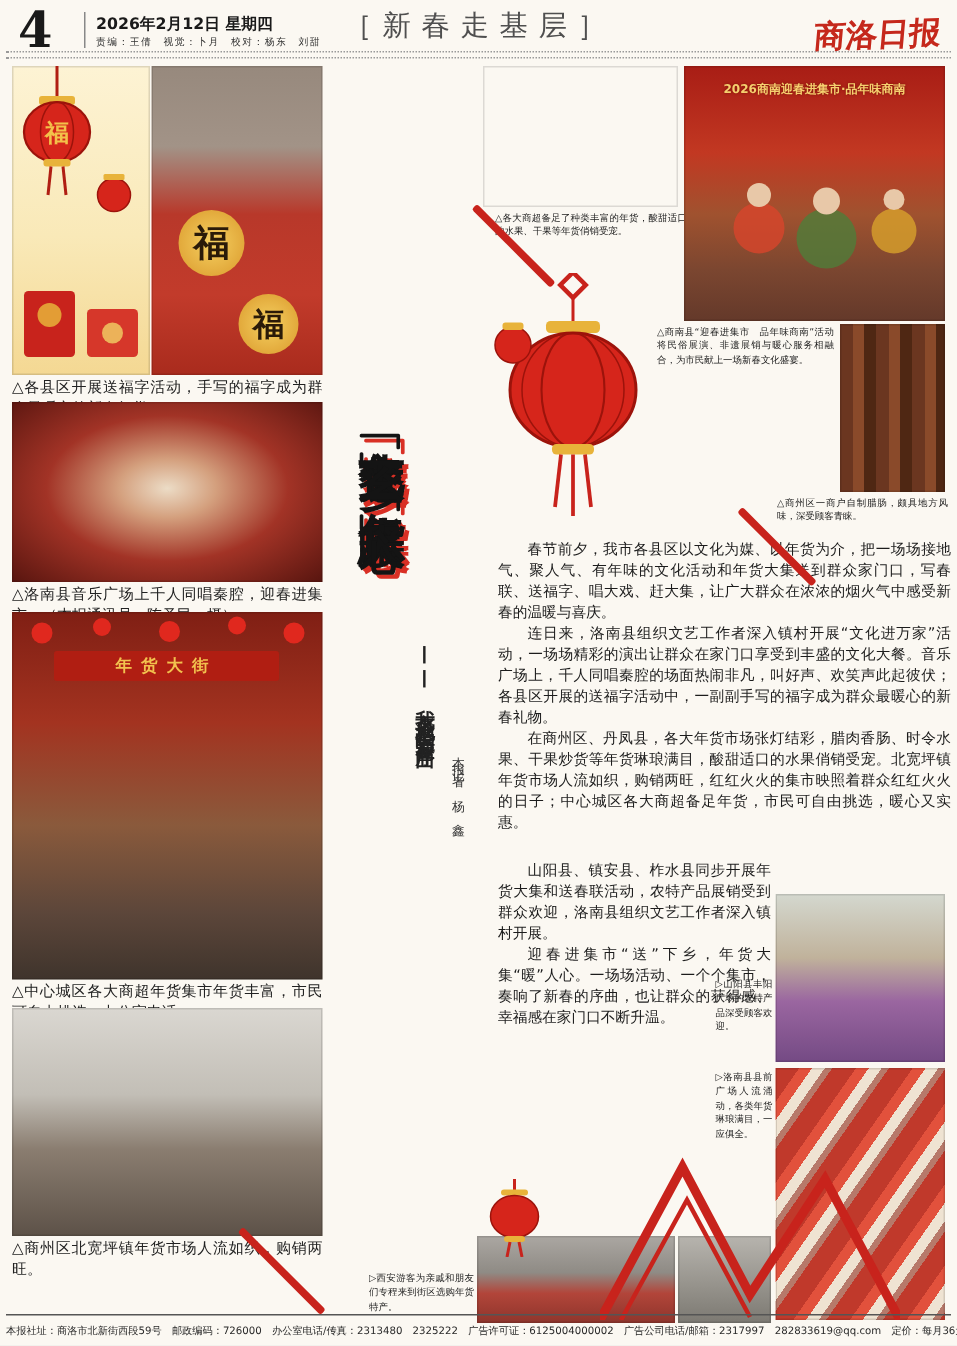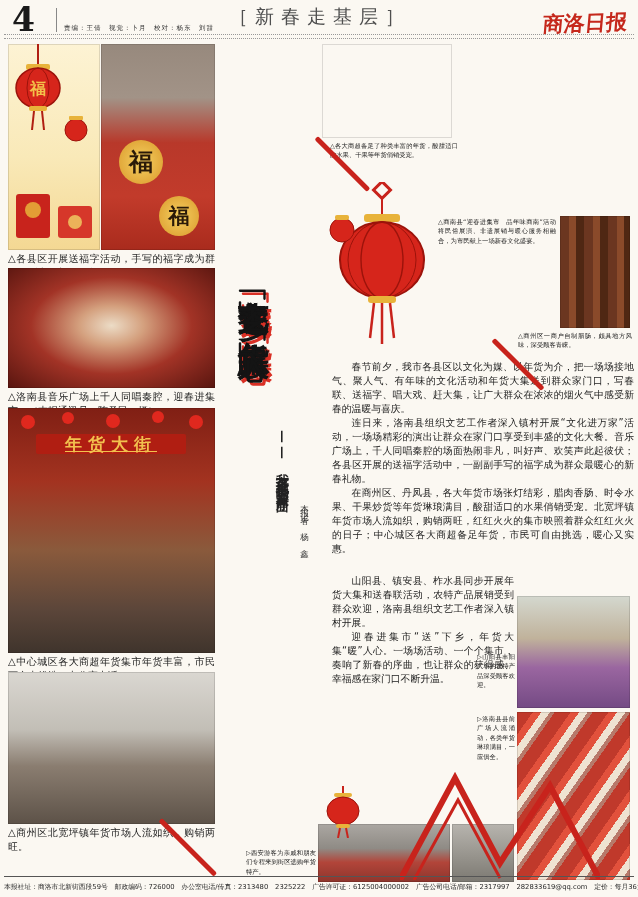--- a/index.html
+++ b/index.html
@@ -57,20 +57,21 @@
   .footrule{border-top:1px solid #555;}
   .foot{font-size:6.8px;color:#2a2a2a;white-space:nowrap;}
 </style>
 </head>
 <body>
 
 <div id="page">
 
   <div class="abs pagenum" style="left:12px;top:0px;">4</div>
   <div class="abs" style="left:56px;top:8px;width:1px;height:24px;background:#888;"></div>
+  <div class="abs date" style="left:64px;top:9px;width:170px;">2026年2月12日 星期四</div>
   <div class="abs credits" style="left:64px;top:24px;width:190px;">责编：王倩　视觉：卜月　校对：杨东　刘甜</div>
   <div class="abs coltitle" style="left:175px;top:4px;width:290px;">［新春走基层］</div>
   <div class="abs masthead" style="left:543px;top:9px;width:92px;">商洛日报</div>
   <div class="abs dotline" style="left:4px;top:34px;width:630px;"></div>
 
   <div class="abs photo ph-illus" style="left:8px;top:44px;width:92px;height:206px;">
     <svg width="92" height="206">
       <line x1="30" y1="0" x2="30" y2="22" stroke="#b01e12" stroke-width="2"></line>
       <rect x="18" y="20" width="24" height="6" rx="2" fill="#e8b33a"></rect>
       <ellipse cx="30" cy="44" rx="22" ry="20" fill="#d6251b" stroke="#9c130b" stroke-width="1.5"></ellipse>
@@ -90,41 +91,52 @@
   <div class="abs photo ph-fucarpet" style="left:101px;top:44px;width:114px;height:206px;">
     <div class="fucircle abs" style="left:18px;top:96px;width:44px;height:44px;font-size:24px;">福</div>
     <div class="fucircle abs" style="left:58px;top:152px;width:40px;height:40px;font-size:21px;">福</div>
   </div>
   <div class="abs cap" style="left:8px;top:252px;width:207px;">△各县区开展送福字活动，手写的福字成为群众最暖心的新春年货。</div>
 
   <div class="abs photo ph-opera" style="left:8px;top:268px;width:207px;height:120px;"></div>
   <div class="abs cap" style="left:8px;top:390px;width:207px;"><span>△洛南县音乐广场上千人同唱秦腔，迎春进集市。</span><span>（本报通讯员　陈圣民　摄）</span></div>
 
   <div class="abs photo ph-street" style="left:8px;top:408px;width:207px;height:245px;">
-    <div class="signred abs" style="left:28px;top:26px;width:150px;height:20px;font-size:17px;line-height:20px;letter-spacing:6px;text-decoration:underline;">年货大街</div>
+    <div class="signred abs" style="left:28px;top:26px;width:150px;height:20px;font-size:11px;line-height:20px;letter-spacing:6px;">年货大街</div>
     <svg class="abs" style="left:0;top:0;" width="207" height="26">
       <circle cx="20" cy="14" r="7" fill="#e0281e"></circle>
         <circle cx="60" cy="10" r="6" fill="#e0281e"></circle>
       <circle cx="105" cy="13" r="7" fill="#e0281e"></circle>
         <circle cx="150" cy="9" r="6" fill="#e0281e"></circle>
       <circle cx="188" cy="14" r="7" fill="#e0281e"></circle>
     </svg>
   </div>
   <div class="abs cap" style="left:8px;top:655px;width:207px;">△中心城区各大商超年货集市年货丰富，市民可自由挑选，办公室电话。</div>
 
   <div class="abs photo ph-canopy" style="left:8px;top:672px;width:207px;height:152px;"></div>
   <div class="abs cap" style="left:8px;top:826px;width:207px;">△商州区北宽坪镇年货市场人流如织，购销两旺。</div>
 
   <div class="abs vert h-title" style="left:216px;top:276px;width:54px;height:472px;">文化大餐「送」下乡　年货大集「暖」人心</div>
   <div class="abs vert h-sub" style="left:271px;top:430px;width:20px;height:232px;">——我市各地奏响新春序曲</div>
   <div class="abs vert h-byline" style="left:295px;top:498px;width:16px;height:100px;">本报记者　杨　鑫</div>
 
   <div class="abs photo ph-oranges" style="left:322px;top:44px;width:130px;height:94px;"></div>
   <div class="abs cap-sm" style="left:330px;top:141px;width:128px;">△各大商超备足了种类丰富的年货，酸甜适口的水果、干果等年货俏销受宠。</div>
 
+  <div class="abs photo ph-stage" style="left:456px;top:44px;width:174px;height:170px;">
+    <div class="bannergold abs" style="left:4px;top:10px;width:166px;font-size:8px;">2026商南迎春进集市·品年味商南</div>
+    <svg class="abs" style="left:0;top:60px;" width="174" height="110">
+      <circle cx="50" cy="48" r="17" fill="#d8452c" opacity=".8"></circle>
+      <circle cx="95" cy="55" r="20" fill="#4f7d3a" opacity=".8"></circle>
+      <circle cx="140" cy="50" r="15" fill="#d8a12c" opacity=".8"></circle>
+      <circle cx="50" cy="26" r="8" fill="#e8c8a8"></circle>
+        <circle cx="95" cy="30" r="9" fill="#e8c8a8"></circle>
+        <circle cx="140" cy="29" r="7" fill="#e8c8a8"></circle>
+    </svg>
+  </div>
   <div class="abs cap-sm" style="left:438px;top:217px;width:118px;">△商南县“迎春进集市　品年味商南”活动将民俗展演、非遗展销与暖心服务相融合，为市民献上一场新春文化盛宴。</div>
 
   <div class="abs photo ph-meat" style="left:560px;top:216px;width:70px;height:112px;"></div>
   <div class="abs cap-sm" style="left:518px;top:331px;width:114px;">△商州区一商户自制腊肠，颇具地方风味，深受顾客青睐。</div>
 
   <svg class="abs" style="left:326px;top:182px;" width="110" height="168">
     <rect x="50" y="2" width="12" height="12" fill="none" stroke="#c8231c" stroke-width="3" transform="rotate(45 56 8)"></rect>
     <line x1="56" y1="16" x2="56" y2="34" stroke="#c8231c" stroke-width="2"></line>
     <rect x="38" y="32" width="36" height="8" rx="3" fill="#e8b33a"></rect>
     <ellipse cx="56" cy="78" rx="42" ry="38" fill="#d6251b" stroke="#9c130b" stroke-width="2"></ellipse>

